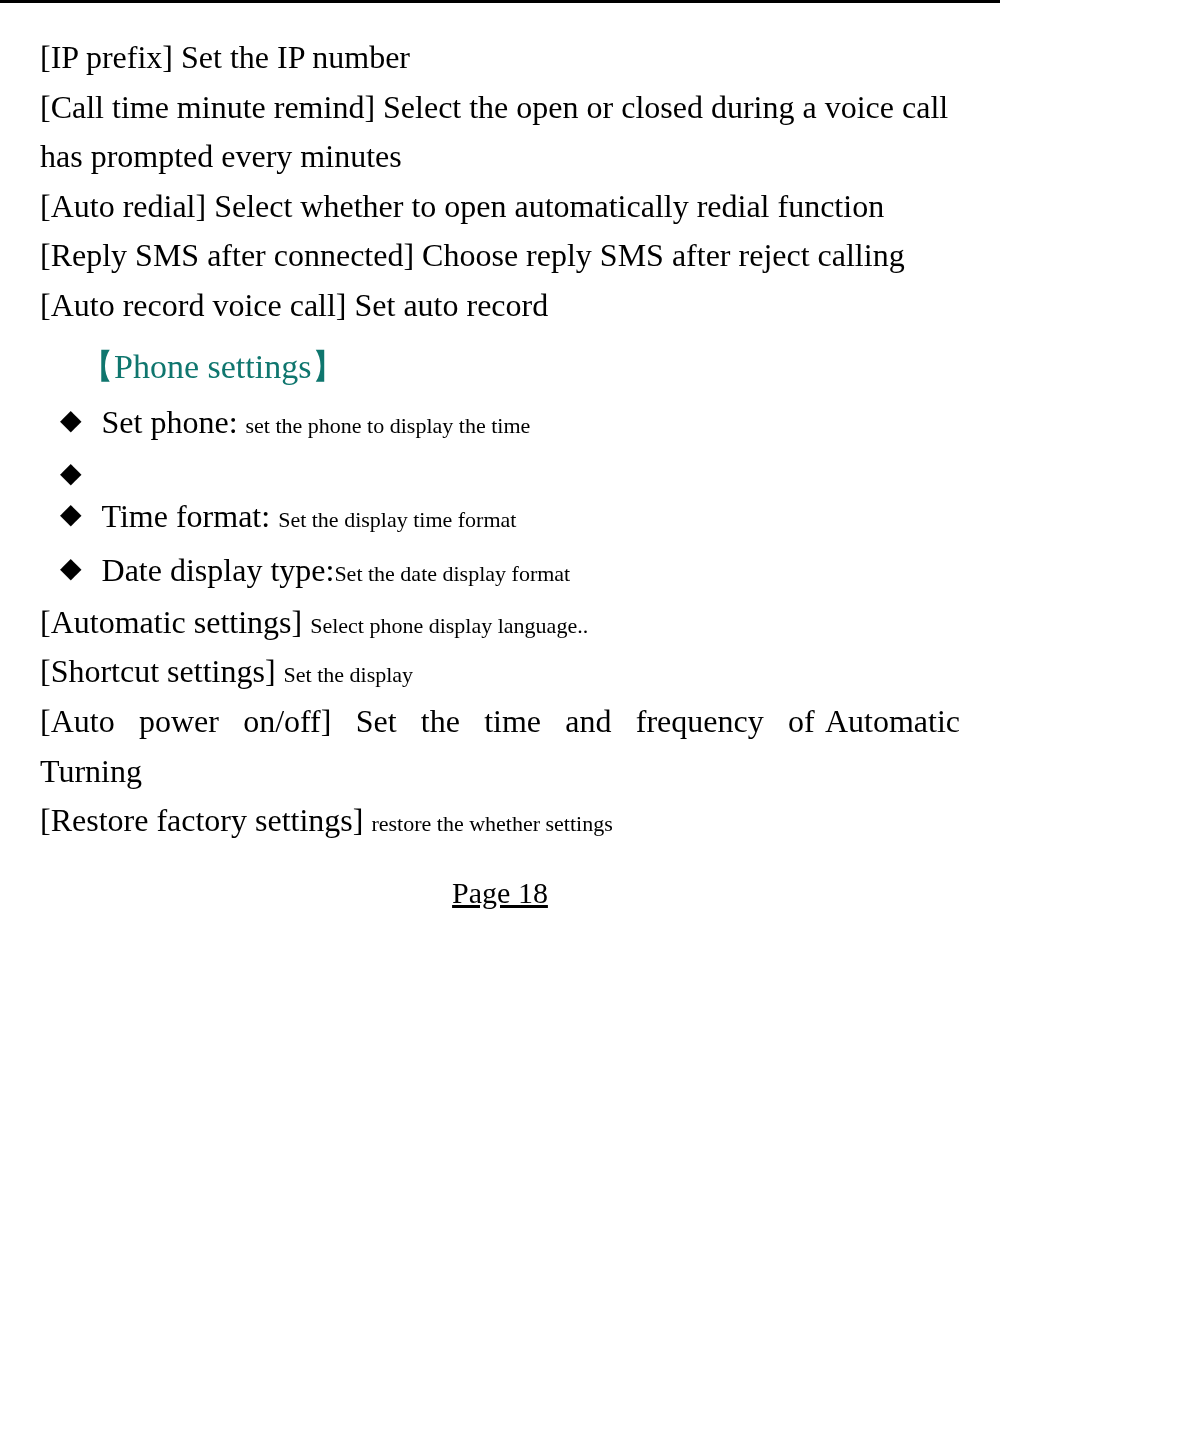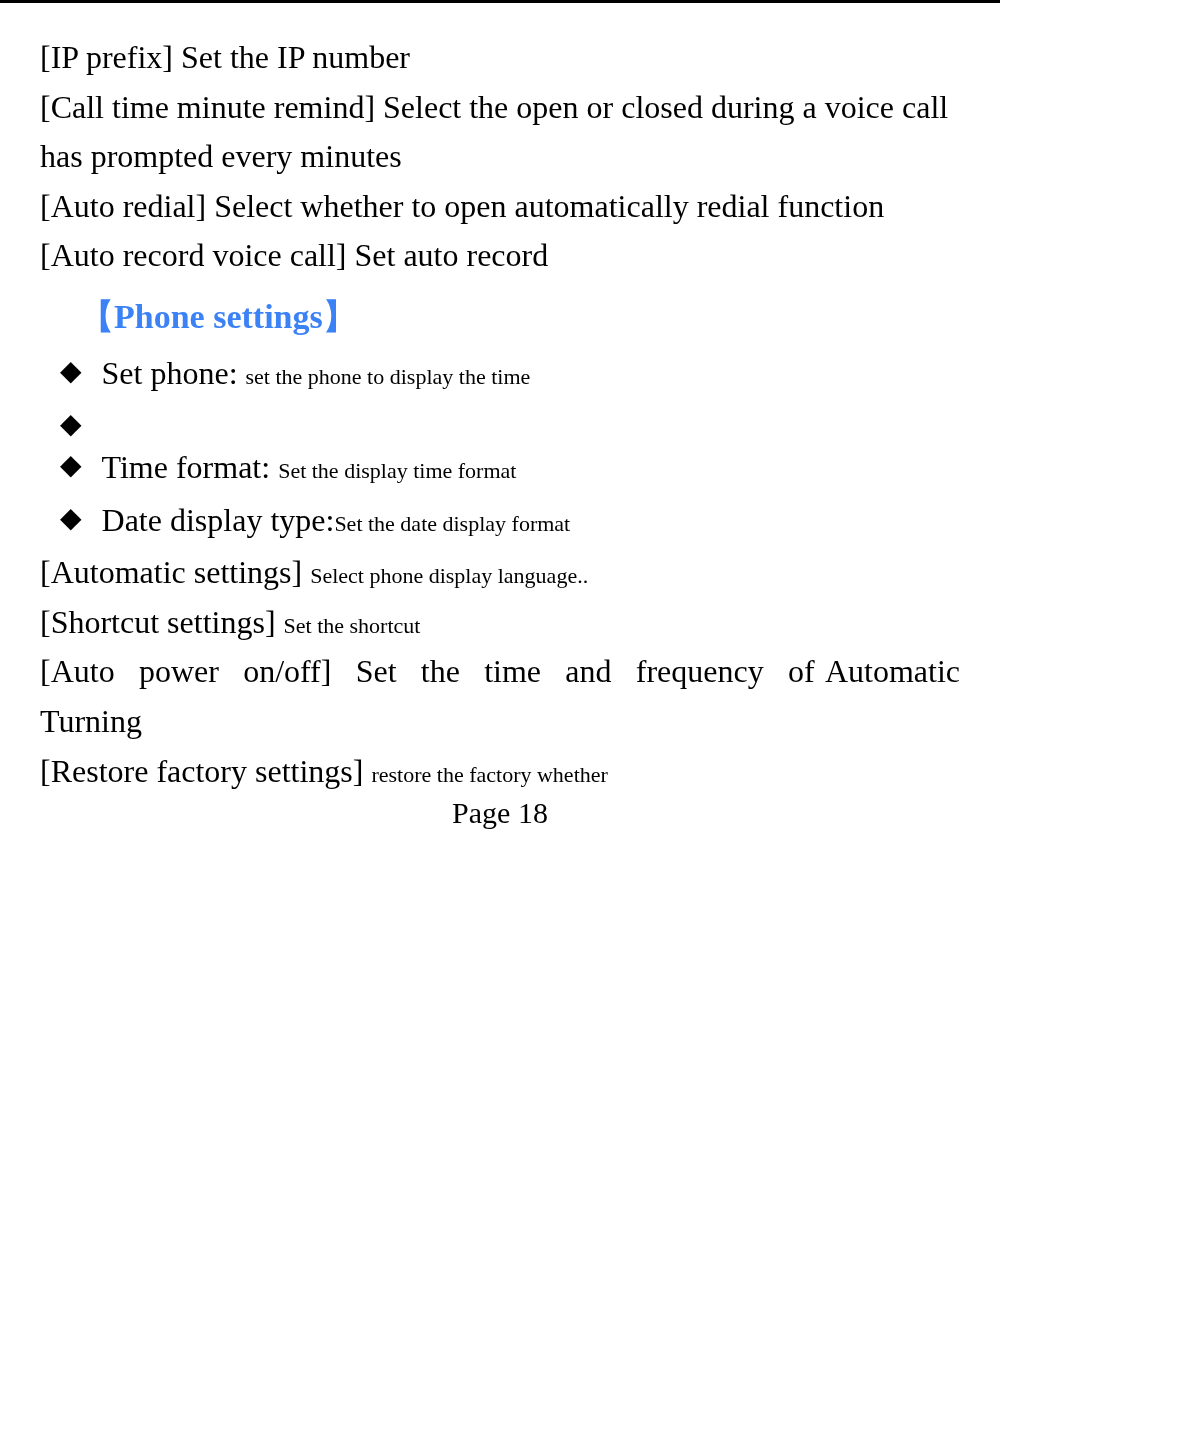--- a/index.html
+++ b/index.html
@@ -31,24 +31,24 @@
 
     .text-line {
       font-size: 32px;
       line-height: 1.55;
       margin-bottom: 0;
       color: #000;
     }
 
     .section-heading {
       font-size: 34px;
-      font-weight: bold;
+      font-weight: normal;
       line-height: 1.55;
       margin: 10px 0 4px 40px;
-      color: #3b82f6;
+      color: #0f766e;
     }
 
     .bullet-item {
       display: flex;
       align-items: flex-start;
       margin: 2px 0;
       padding-left: 20px;
     }
 
     .bullet-diamond {
@@ -61,21 +61,23 @@
 
     .bullet-text {
       font-size: 28px;
       line-height: 1.6;
       color: #000;
     }
 
     .page-number {
       text-align: center;
       font-size: 30px;
+      margin-top: 30px;
       color: #000;
+      text-decoration: underline;
     }
 
     .large-text {
       font-size: 32px;
     }
 
     .small-text {
       font-size: 22px;
     }
   </style>
@@ -89,20 +91,23 @@
     <p class="text-line">[IP prefix] Set the IP number</p>
 
     <p class="text-line">
       <span>[Call time minute remind] Select the open or closed during a voice call has prompted every minutes</span>
     </p>
 
     <p class="text-line">
       <span>[Auto redial] Select whether to open automatically redial function</span>
     </p>
 
+    <p class="text-line">
+      <span>[Reply SMS after connected] Choose reply SMS after reject calling</span>
+    </p>
 
     <p class="text-line">
       <span>[Auto record voice call] Set auto record</span>
     </p>
 
     <p class="section-heading">【Phone settings】</p>
 
 
     <div class="bullet-item">
       <span class="bullet-diamond">◆</span>
@@ -127,28 +132,28 @@
       <span class="bullet-text">
         <span class="large-text">Date display type:</span><span class="small-text">Set the date display format</span>
       </span>
     </div>
 
     <p class="text-line">
       <span class="large-text">[Automatic settings] </span><span class="small-text">Select phone display language..</span>
     </p>
 
     <p class="text-line">
-      <span class="large-text">[Shortcut settings] </span><span class="small-text">Set the shortcut</span>
+      <span class="large-text">[Shortcut settings] </span><span class="small-text">Set the display</span>
     </p>
 
     <p class="text-line" style="text-align: justify;">
       <span>[Auto&nbsp; power&nbsp; on/off]&nbsp; Set&nbsp; the&nbsp; time&nbsp; and&nbsp; frequency&nbsp; of Automatic Turning</span>
     </p>
 
     <p class="text-line">
-      <span class="large-text">[Restore factory settings] </span><span class="small-text">restore the factory whether</span>
+      <span class="large-text">[Restore factory settings] </span><span class="small-text">restore the whether settings</span>
     </p>
 
   </div>
 
   <p class="page-number">Page 18</p>
 
 </div>
 
 </body></html>

